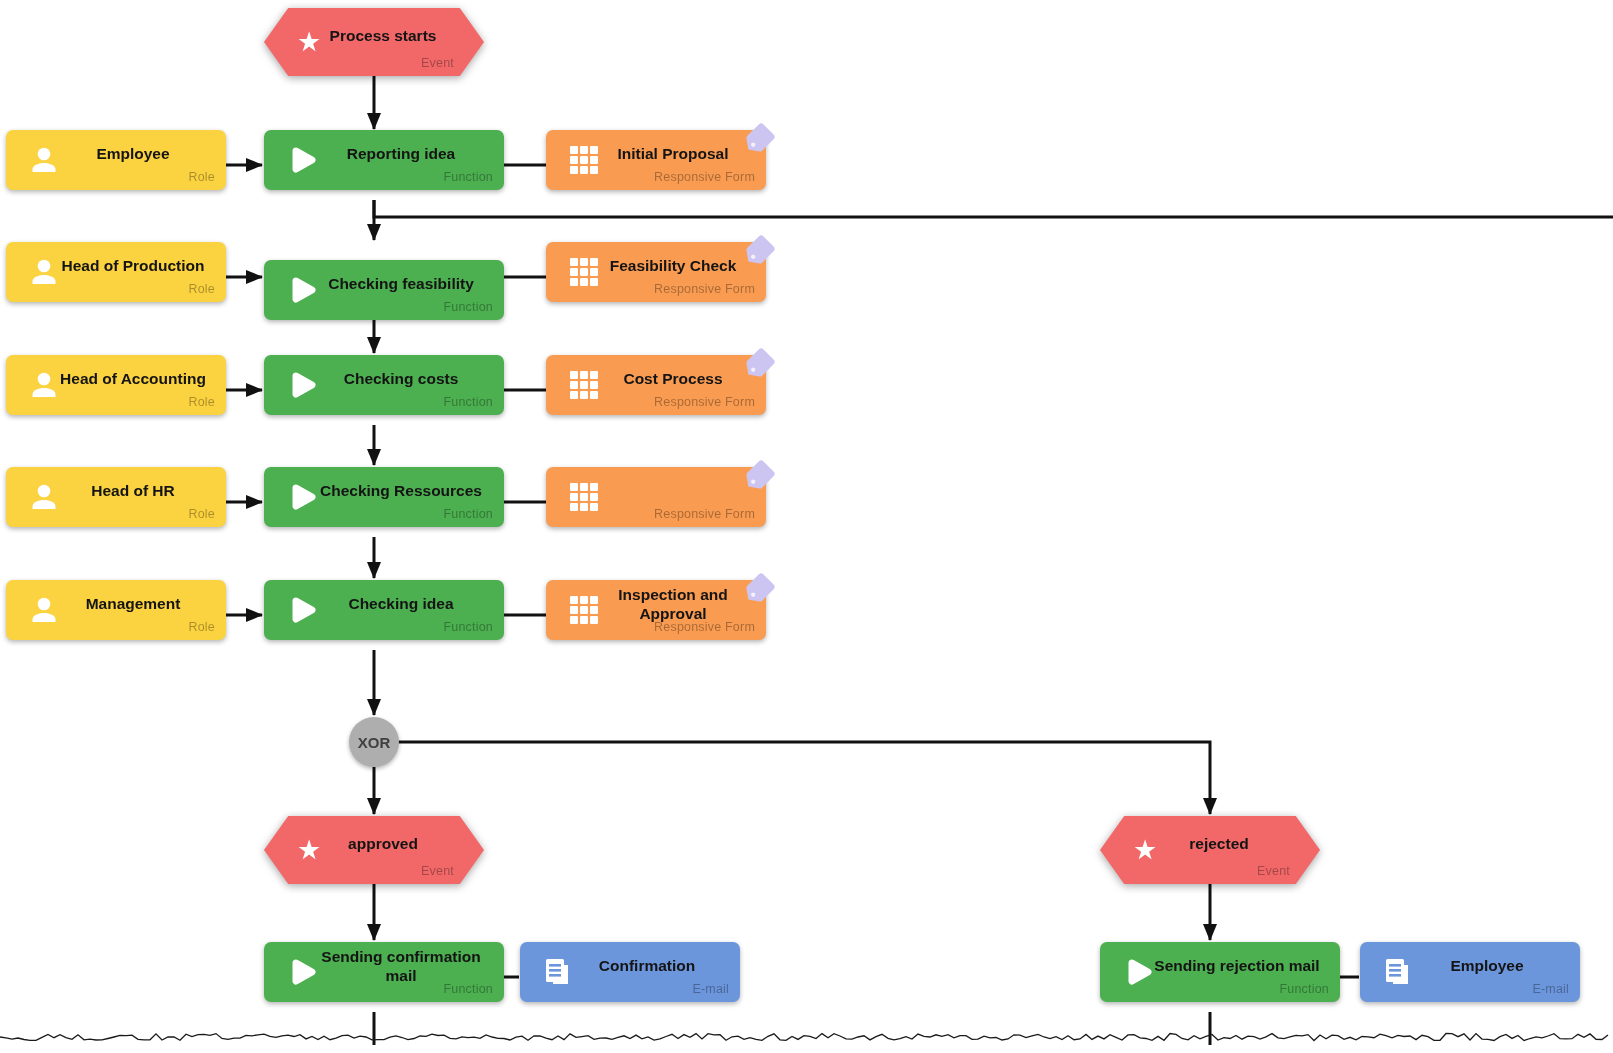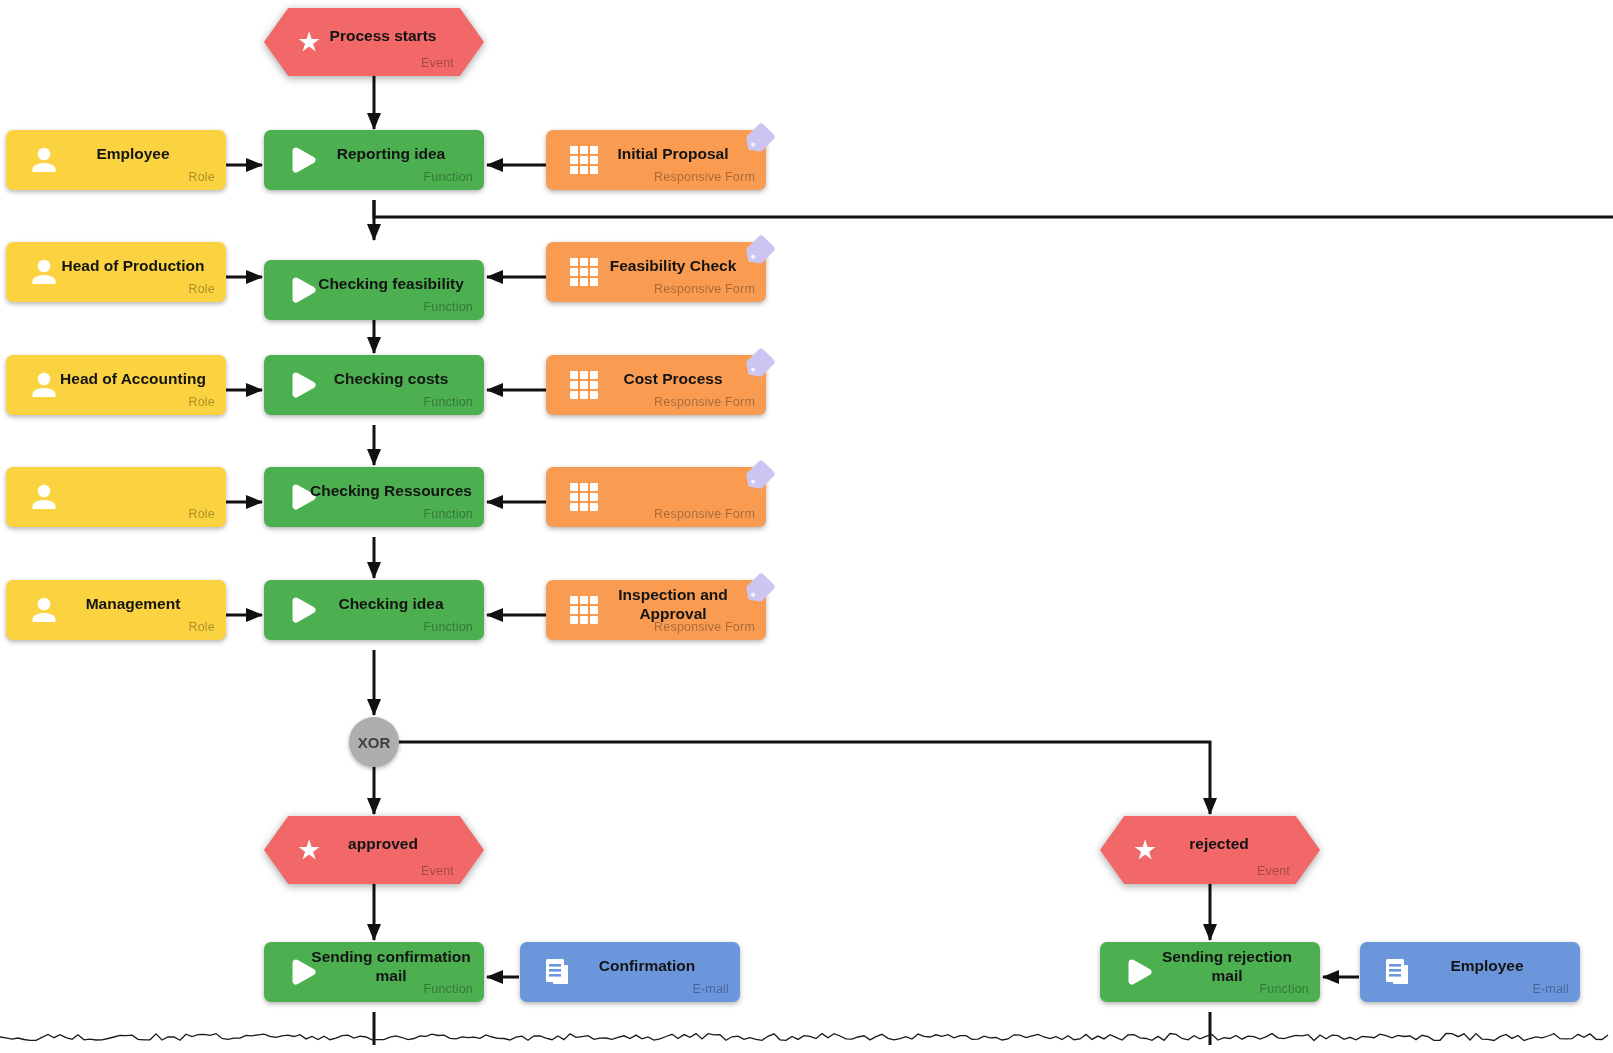--- a/index.html
+++ b/index.html
@@ -5,21 +5,21 @@
   html,body{margin:0;padding:0;background:#fff;}
   body{font-family:"Liberation Sans",sans-serif;}
   .canvas{position:relative;width:1613px;height:1053px;background:#fff;overflow:hidden;}
   #connector-layer{position:absolute;left:0;top:0;z-index:1;}
   .conn{fill:none;stroke:var(--c-line,#111);stroke-width:3;}
   .torn{fill:none;stroke:#1a1a1a;stroke-width:1.3;}
 
   .node{position:absolute;z-index:2;}
   .box{width:220px;height:60px;border-radius:7px;box-shadow:0 2px 5px rgba(0,0,0,0.30);}
   .role-box{background:var(--c-role);}
-  .function-box{background:var(--c-function);}
+  .function-box{background:var(--c-function);padding-left:20px;}
   .form-box{background:var(--c-form);}
   .email-box{background:var(--c-email);}
 
   .hex-wrap{width:220px;height:68px;filter:drop-shadow(0 2px 4px rgba(0,0,0,0.35));}
   .hex{position:relative;width:100%;height:100%;background:var(--c-event);
        clip-path:polygon(0% 50%,11% 0%,89% 0%,100% 50%,89% 100%,11% 100%);}
 
   .title{position:absolute;left:46px;right:12px;top:6px;bottom:18px;
          display:flex;align-items:center;justify-content:center;text-align:center;
          font-size:15.5px;font-weight:700;color:#141414;line-height:1.25;}
@@ -218,20 +218,21 @@
     <span class="type">Responsive Form</span>
   </div>
 
   <div class="node box role-box" style="left:6px;top:467px">
     <span class="icon">
       <svg width="30" height="30" viewBox="0 0 30 30">
           <circle cx="15" cy="9" r="6.3" fill="#fff"></circle>
           <path d="M3.5,27 v-2.4 c0,-4.6 5.8,-6.7 11.5,-6.7 s11.5,2.1 11.5,6.7 V27 z" fill="#fff"></path>
         </svg>
     </span>
+    <span class="title">Head of HR</span>
     <span class="type">Role</span>
   </div>
   <div class="node box function-box" style="left:264px;top:467px">
     <span class="icon">
       <svg width="30" height="30" viewBox="0 0 30 30">
           <polygon points="9,6 25,15 9,24" fill="#fff" stroke="#fff" stroke-width="7" stroke-linejoin="round"></polygon>
         </svg>
     </span>
     <span class="title">Checking Ressources</span>
     <span class="type">Function</span>

